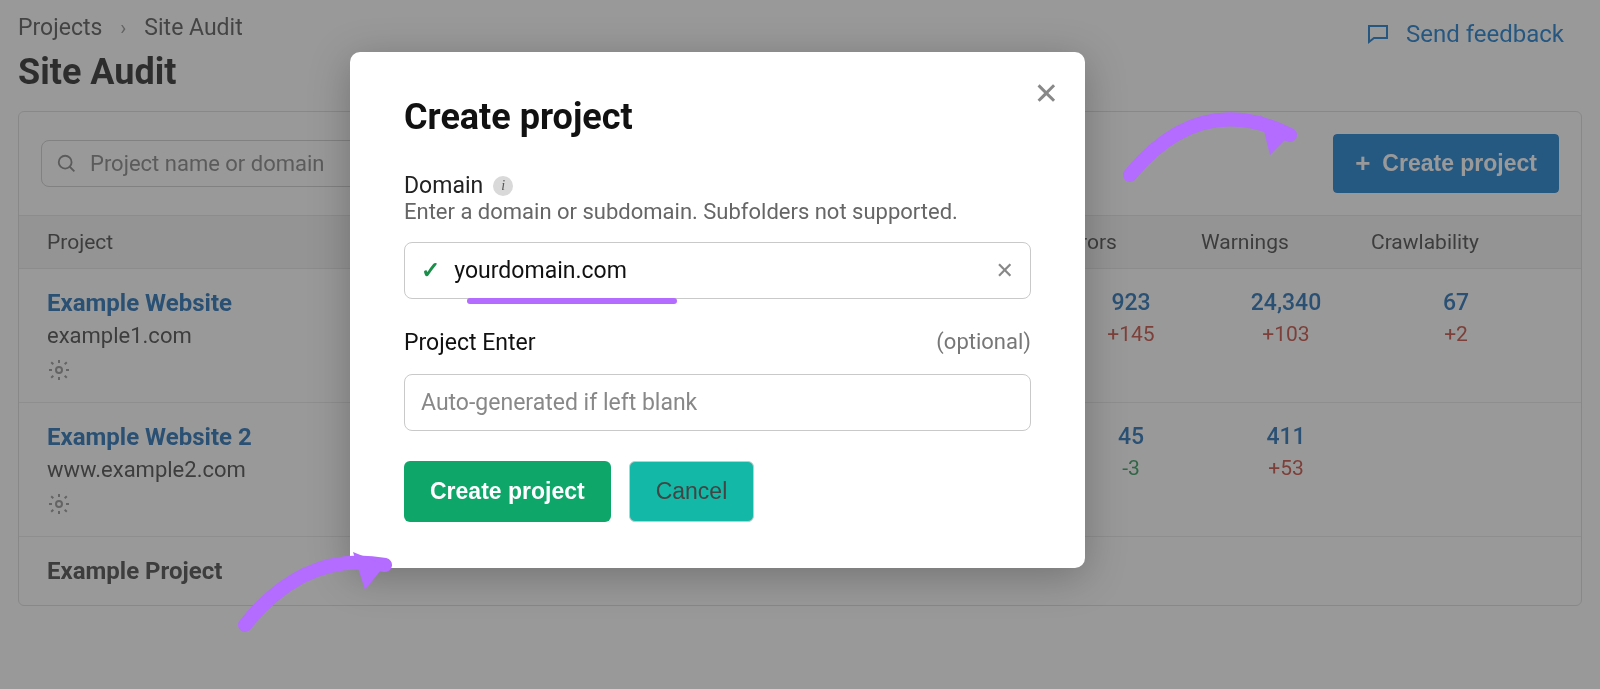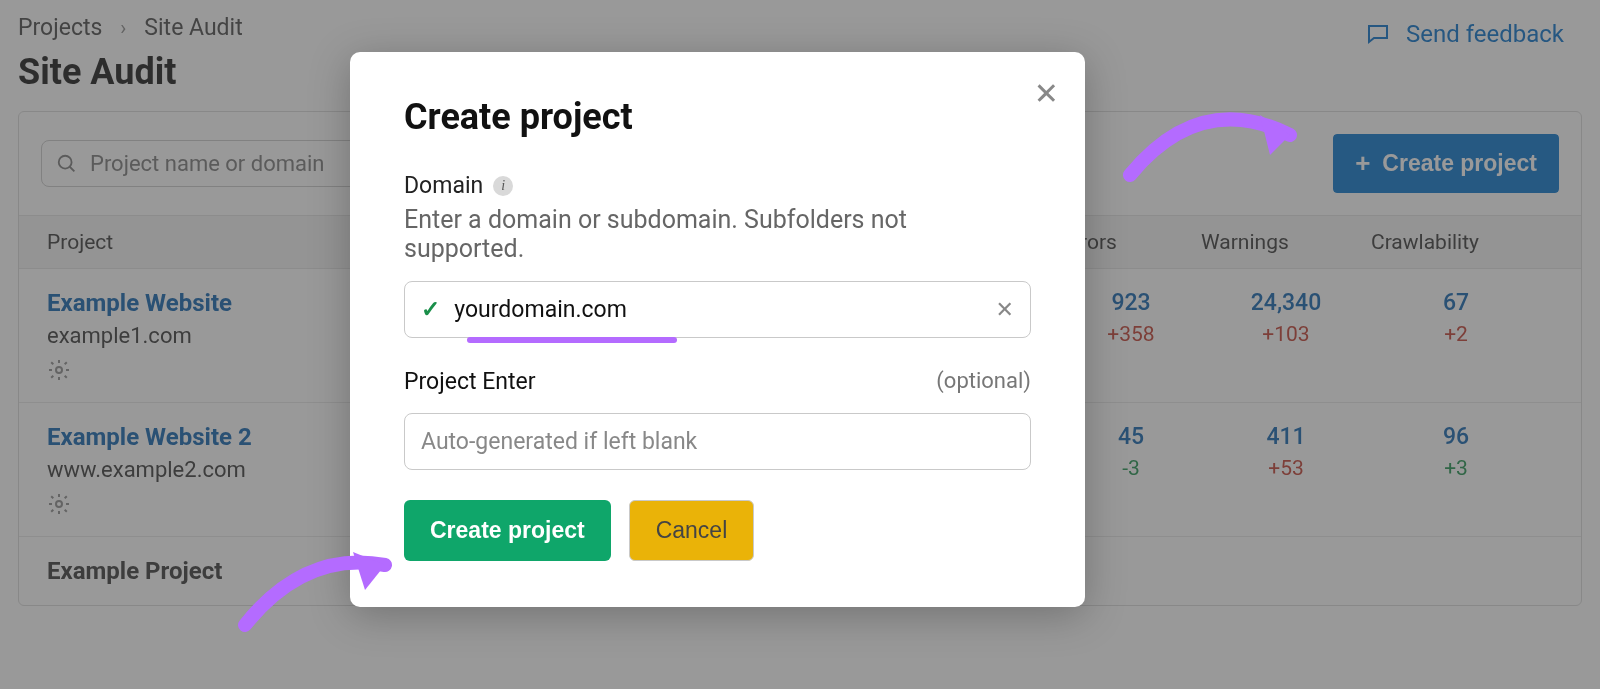--- a/index.html
+++ b/index.html
@@ -118,21 +118,21 @@
     background:none;border:none;
   }
   .modal h2 { font-size: 36px; font-weight: 700; margin-bottom: 34px; }
   .label-row { display:flex; align-items:center; gap:10px; font-size:23px; color:#222; }
   .info-dot {
     width:20px;height:20px;border-radius:50%;
     background:#d9d9d9;color:#555;
     display:inline-flex;align-items:center;justify-content:center;
     font-style: italic; font-family: Georgia, serif; font-size:14px;
   }
-  .hint { color:#666; font-size:25px; margin-top:6px; }
+  .hint { color:#666; font-size:22px; }
   .optional { color:#777; font-size:22px; }
   .field {
     display:flex; align-items:center;
     border:1px solid #c9c9c9; border-radius:8px;
     padding: 14px 16px; margin-top:18px;
     font-size:23px; gap:14px;
     position: relative;
   }
   .field .check { color:#1a8f4a; font-weight:700; }
   .field .clear { margin-left:auto; color:#888; font-size:22px; background:none;border:none; }
@@ -140,21 +140,21 @@
     position:absolute; left:62px; bottom:-6px;
     width:210px; height:6px; background:#b46bff; border-radius:3px;
   }
   .label-row2 { display:flex; justify-content:space-between; margin-top:30px; font-size:23px; }
   .actions { display:flex; gap:18px; margin-top:30px; }
   .btn-primary {
     background:#0fa66a; color:#fff; border:none;
     border-radius:6px; padding:16px 26px; font-size:23px; font-weight:600;
   }
   .btn-secondary {
-    background:#eab308; color:#444; border:1px solid #c9c9c9;
+    background:#14b8a6; color:#444; border:1px solid #c9c9c9;
     border-radius:6px; padding:16px 26px; font-size:23px;
   }
 
   
   .arrow {
     position:absolute; pointer-events:none;
   }
   svg { display:block; }
 </style>
 </head>
@@ -207,21 +207,21 @@
           <circle cx="12" cy="12" r="3"></circle>
           <path d="M12 2v3M12 19v3M4.2 4.2l2.1 2.1M17.7 17.7l2.1 2.1M2 12h3M19 12h3M4.2 19.8l2.1-2.1M17.7 6.3l2.1-2.1"></path>
         </svg>
     </div>
     <div class="cell">
         <div class="val-main">60%</div>
         <div class="delta-pos">+1%</div>
       </div>
     <div class="cell">
         <div class="val-main">923</div>
-        <div class="delta-neg">+358</div>
+        <div class="delta-neg">+145</div>
       </div>
     <div class="cell">
         <div class="val-main">24,340</div>
         <div class="delta-neg">+103</div>
       </div>
     <div class="cell">
         <div class="val-main">67</div>
         <div class="delta-neg">+2</div>
       </div>
   </div>
@@ -240,24 +240,20 @@
         <div class="delta-pos">+2%</div>
       </div>
     <div class="cell">
         <div class="val-main">45</div>
         <div class="delta-pos">-3</div>
       </div>
     <div class="cell">
         <div class="val-main">411</div>
         <div class="delta-neg">+53</div>
       </div>
-    <div class="cell">
-        <div class="val-main">96</div>
-        <div class="delta-pos">+3</div>
-      </div>
   </div>
 
   <div class="row" style="border-bottom:none;">
     <div>
       <div class="project-name" style="color:#333;font-weight:700;">Example Project</div>
     </div>
     <div></div>
       <div></div>
       <div></div>
       <div></div>

